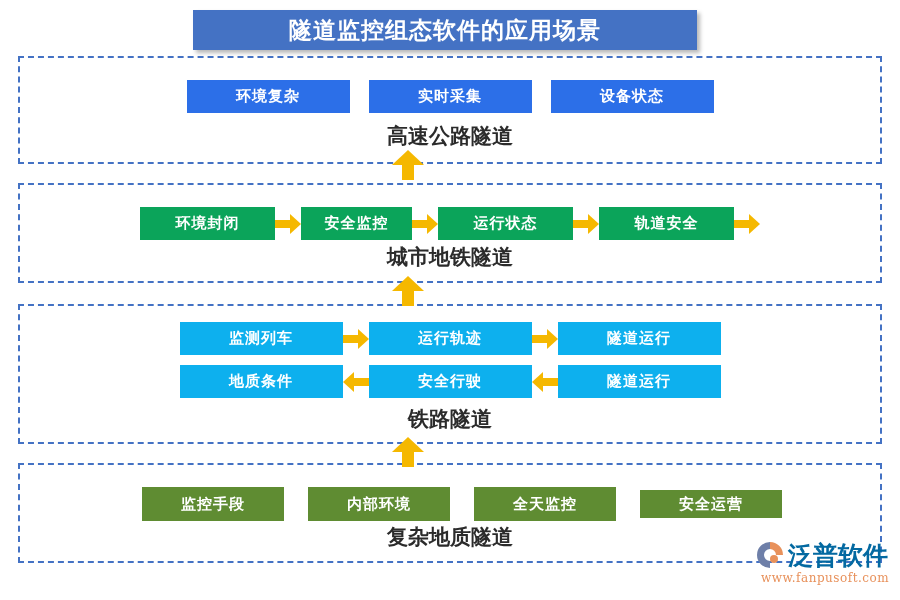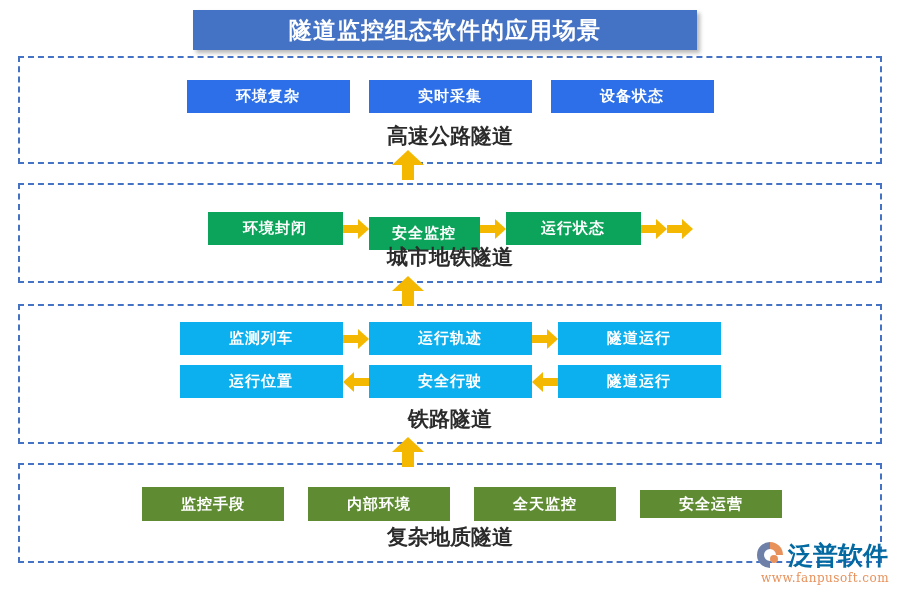--- a/index.html
+++ b/index.html
@@ -197,30 +197,31 @@
     </div>
     <div class="caption" style="top: 64px;">高速公路隧道</div>
   </div>
 <div class="panel" id="panel-1">
     <div class="row" style="top: 22px;">
       <div class="box green" style="width: 135px; height: 33px;">环境封闭</div>
       <div class="h-arrow right">
         <div class="shaft"></div>
         <div class="head"></div>
       </div>
-      <div class="box green" style="width: 111px; height: 33px; margin-top: 10px;">安全监控</div>
+      <div class="box green" style="width: 111px; height: 33px;">安全监控</div>
       <div class="h-arrow right">
         <div class="shaft"></div>
         <div class="head"></div>
       </div>
       <div class="box green" style="width: 135px; height: 33px;">运行状态</div>
       <div class="h-arrow right">
         <div class="shaft"></div>
         <div class="head"></div>
       </div>
+      <div class="box green" style="width: 135px; height: 33px;">轨道安全</div>
       <div class="h-arrow right">
         <div class="shaft"></div>
         <div class="head"></div>
       </div>
     </div>
     <div class="caption" style="top: 58px;">城市地铁隧道</div>
   </div>
 <div class="panel" id="panel-2">
     <div class="row" style="top: 16px;">
       <div class="box cyan" style="width: 163px; height: 33px;">监测列车</div>
@@ -229,21 +230,21 @@
         <div class="head"></div>
       </div>
       <div class="box cyan" style="width: 163px; height: 33px;">运行轨迹</div>
       <div class="h-arrow right">
         <div class="shaft"></div>
         <div class="head"></div>
       </div>
       <div class="box cyan" style="width: 163px; height: 33px;">隧道运行</div>
     </div>
     <div class="row" style="top: 59px;">
-      <div class="box cyan" style="width: 163px; height: 33px;">运行位置</div>
+      <div class="box cyan" style="width: 163px; height: 33px;">地质条件</div>
       <div class="h-arrow left">
         <div class="shaft"></div>
         <div class="head"></div>
       </div>
       <div class="box cyan" style="width: 163px; height: 33px;">安全行驶</div>
       <div class="h-arrow left">
         <div class="shaft"></div>
         <div class="head"></div>
       </div>
       <div class="box cyan" style="width: 163px; height: 33px;">隧道运行</div>

